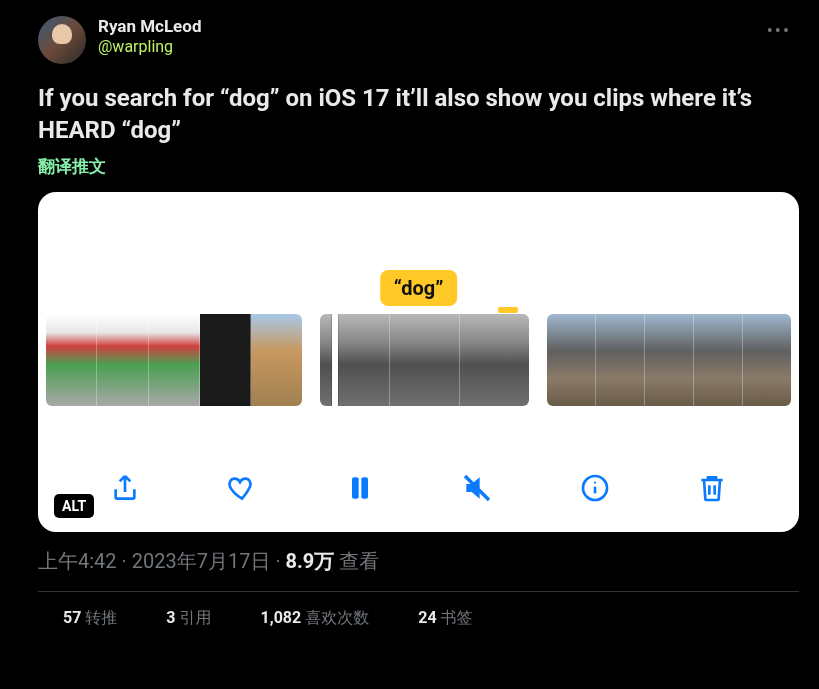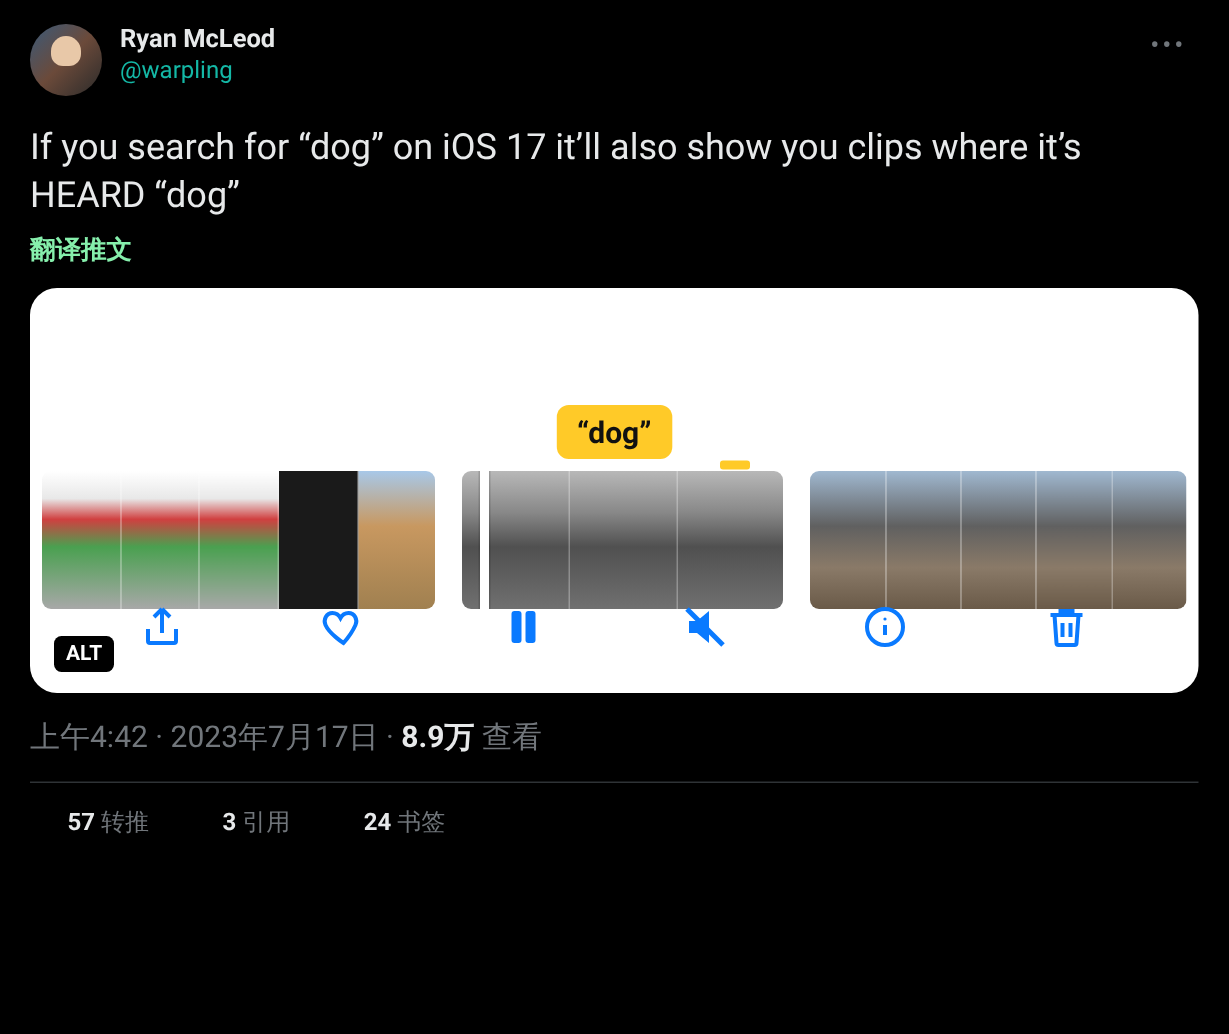--- a/index.html
+++ b/index.html
@@ -5,21 +5,21 @@
   * { box-sizing: border-box; margin: 0; padding: 0; }
   body {
     background: #000;
     font-family: -apple-system, BlinkMacSystemFont, "Segoe UI", Roboto, Helvetica, Arial, sans-serif;
     width: 819px;
     height: 689px;
     overflow: hidden;
     color: #e7e9ea;
   }
   .tweet {
-    padding: 16px 20px 0 20px;
+    padding: 16px 20px 0 38px;
   }
   .header {
     display: flex;
     align-items: flex-start;
     gap: 12px;
     position: relative;
   }
   .avatar {
     width: 48px;
     height: 48px;
@@ -42,53 +42,53 @@
     flex-direction: column;
     line-height: 1.25;
   }
   .display-name {
     font-weight: 700;
     font-size: 17px;
     color: #e7e9ea;
   }
   .handle {
     font-size: 16px;
-    color: #14b8a6;
+    color: #bef264;
   }
   .more {
     position: absolute;
     right: 0;
     top: 0;
     color: #71767b;
     font-size: 18px;
     letter-spacing: 2px;
     cursor: pointer;
     padding: 4px 8px;
   }
   .body-text {
     margin-top: 18px;
     font-size: 24px;
     line-height: 1.35;
     color: #e7e9ea;
-    font-weight: 400;
+    font-weight: 700;
   }
   .translate {
     margin-top: 8px;
     font-size: 17px;
     color: #86efac;
     cursor: pointer;
     font-weight: bold;
   }
   .media-card {
     margin-top: 14px;
     background: #fff;
     border-radius: 18px;
     overflow: hidden;
     position: relative;
-    height: 270px;
+    height: 340px;
   }
   .tooltip {
     position: absolute;
     top: 78px;
     left: 50%;
     transform: translateX(-50%);
     background: #ffca28;
     color: #111;
     font-weight: 700;
     font-size: 20px;
@@ -305,16 +305,17 @@
 
   <div class="meta">
     <span>上午4:42</span><span> · </span><span>2023年7月17日</span><span> · </span><span class="views-num">8.9万</span> <span>查看</span>
   </div>
 
   <div class="divider"></div>
 
   <div class="stats">
     <span class="item"><span class="num">57</span><span>转推</span></span>
     <span class="item"><span class="num">3</span><span>引用</span></span>
+    <span class="item"><span class="num">1,082</span><span>喜欢次数</span></span>
     <span class="item"><span class="num">24</span><span>书签</span></span>
   </div>
 
 </div>
 
 </body></html>

